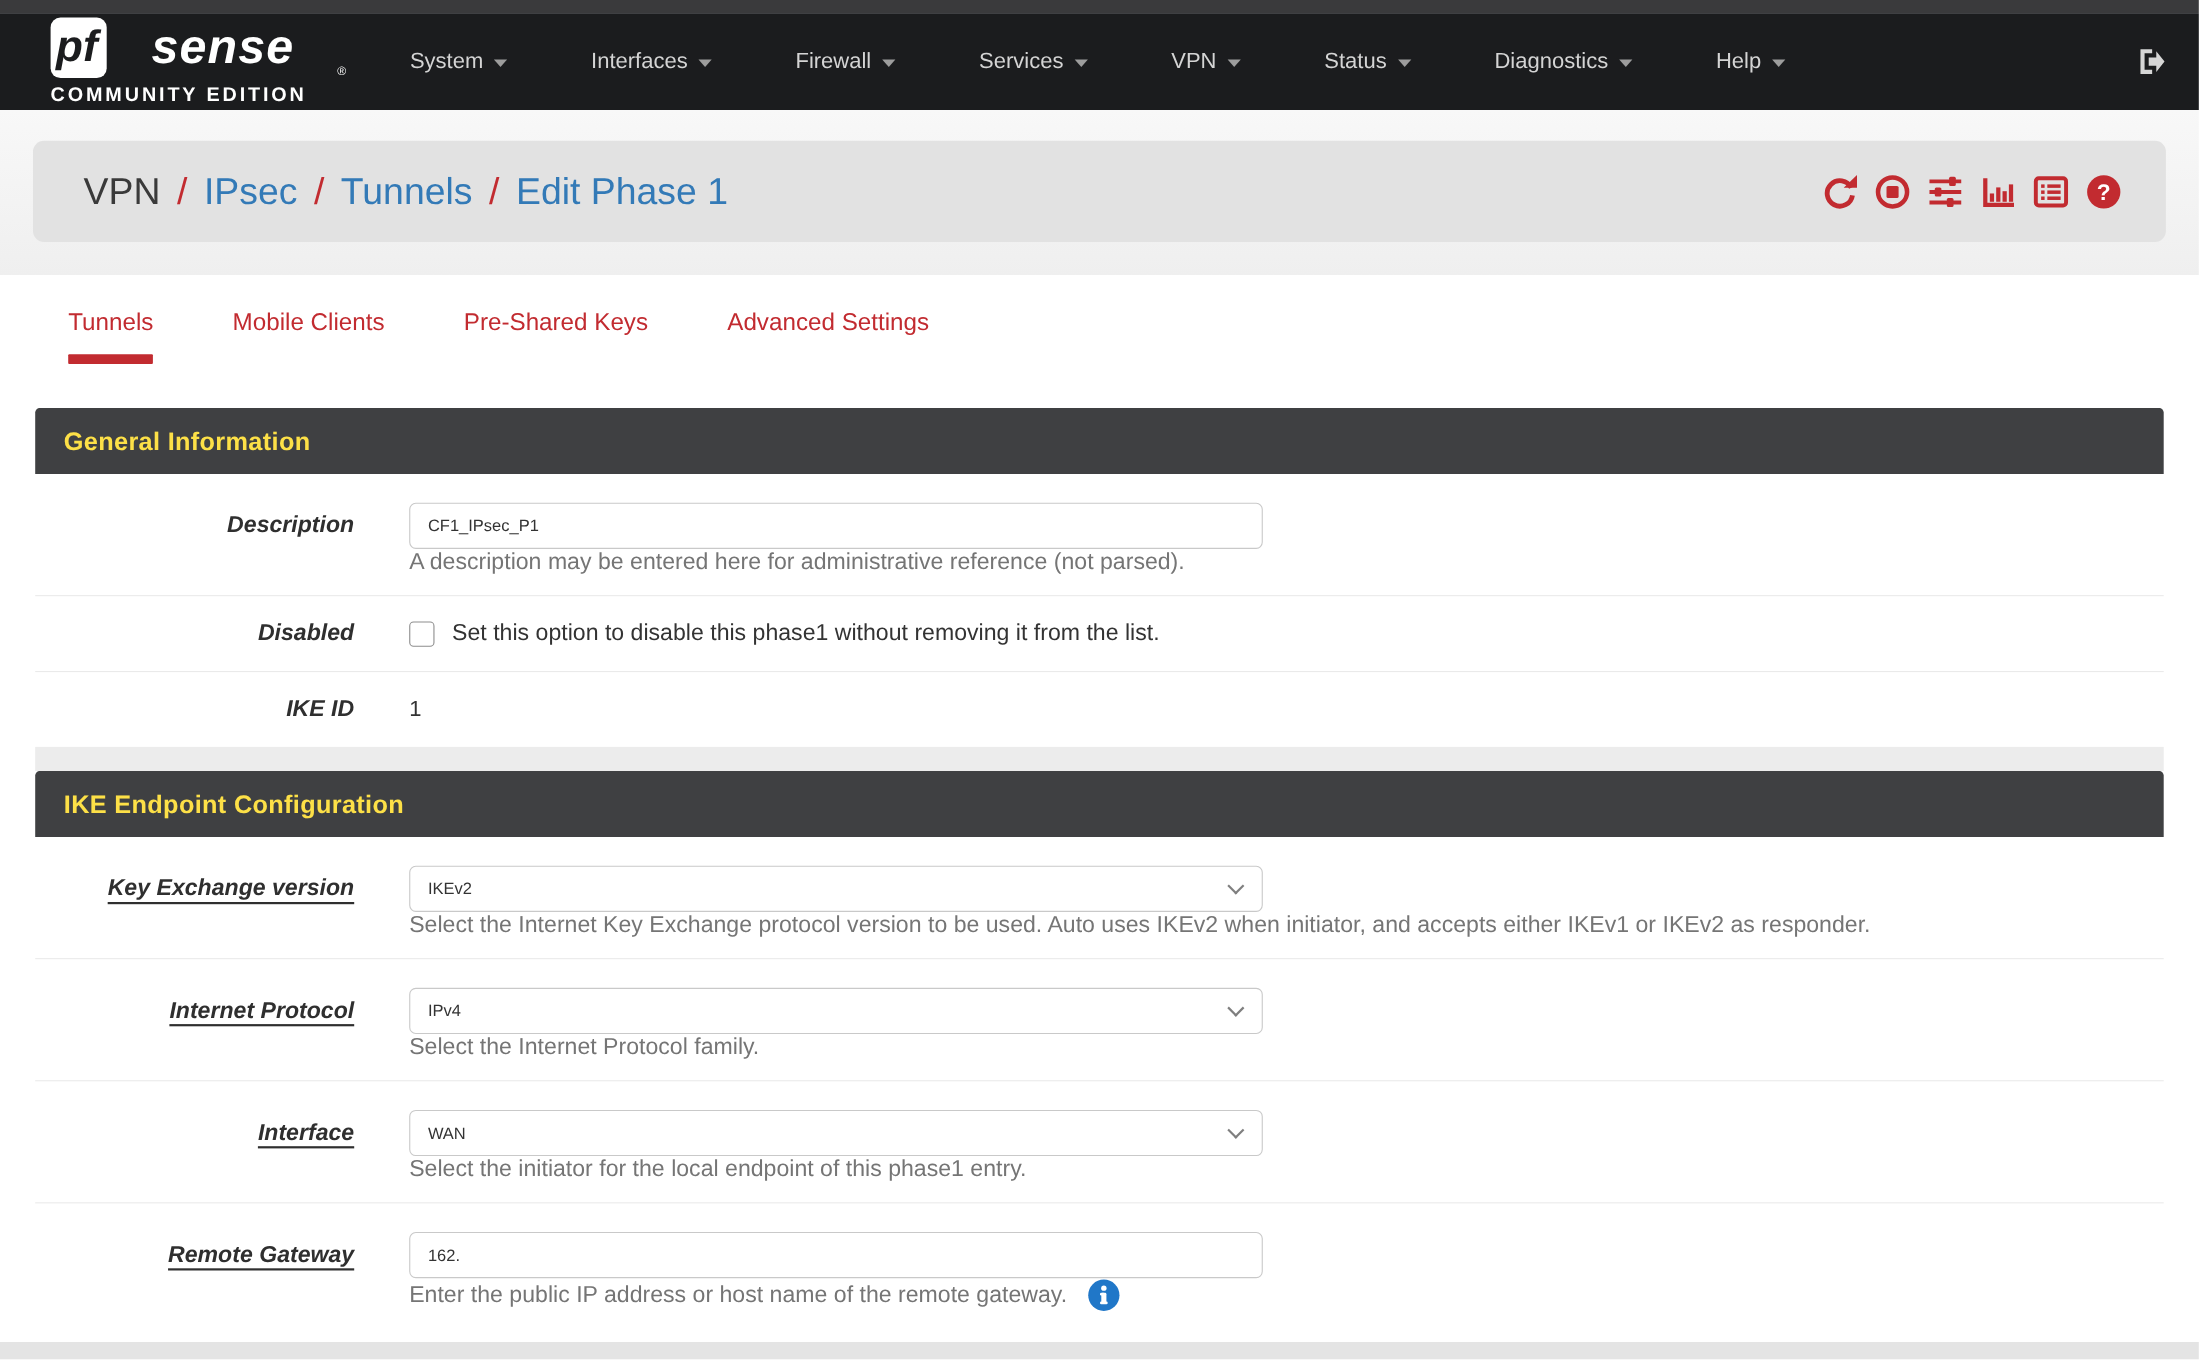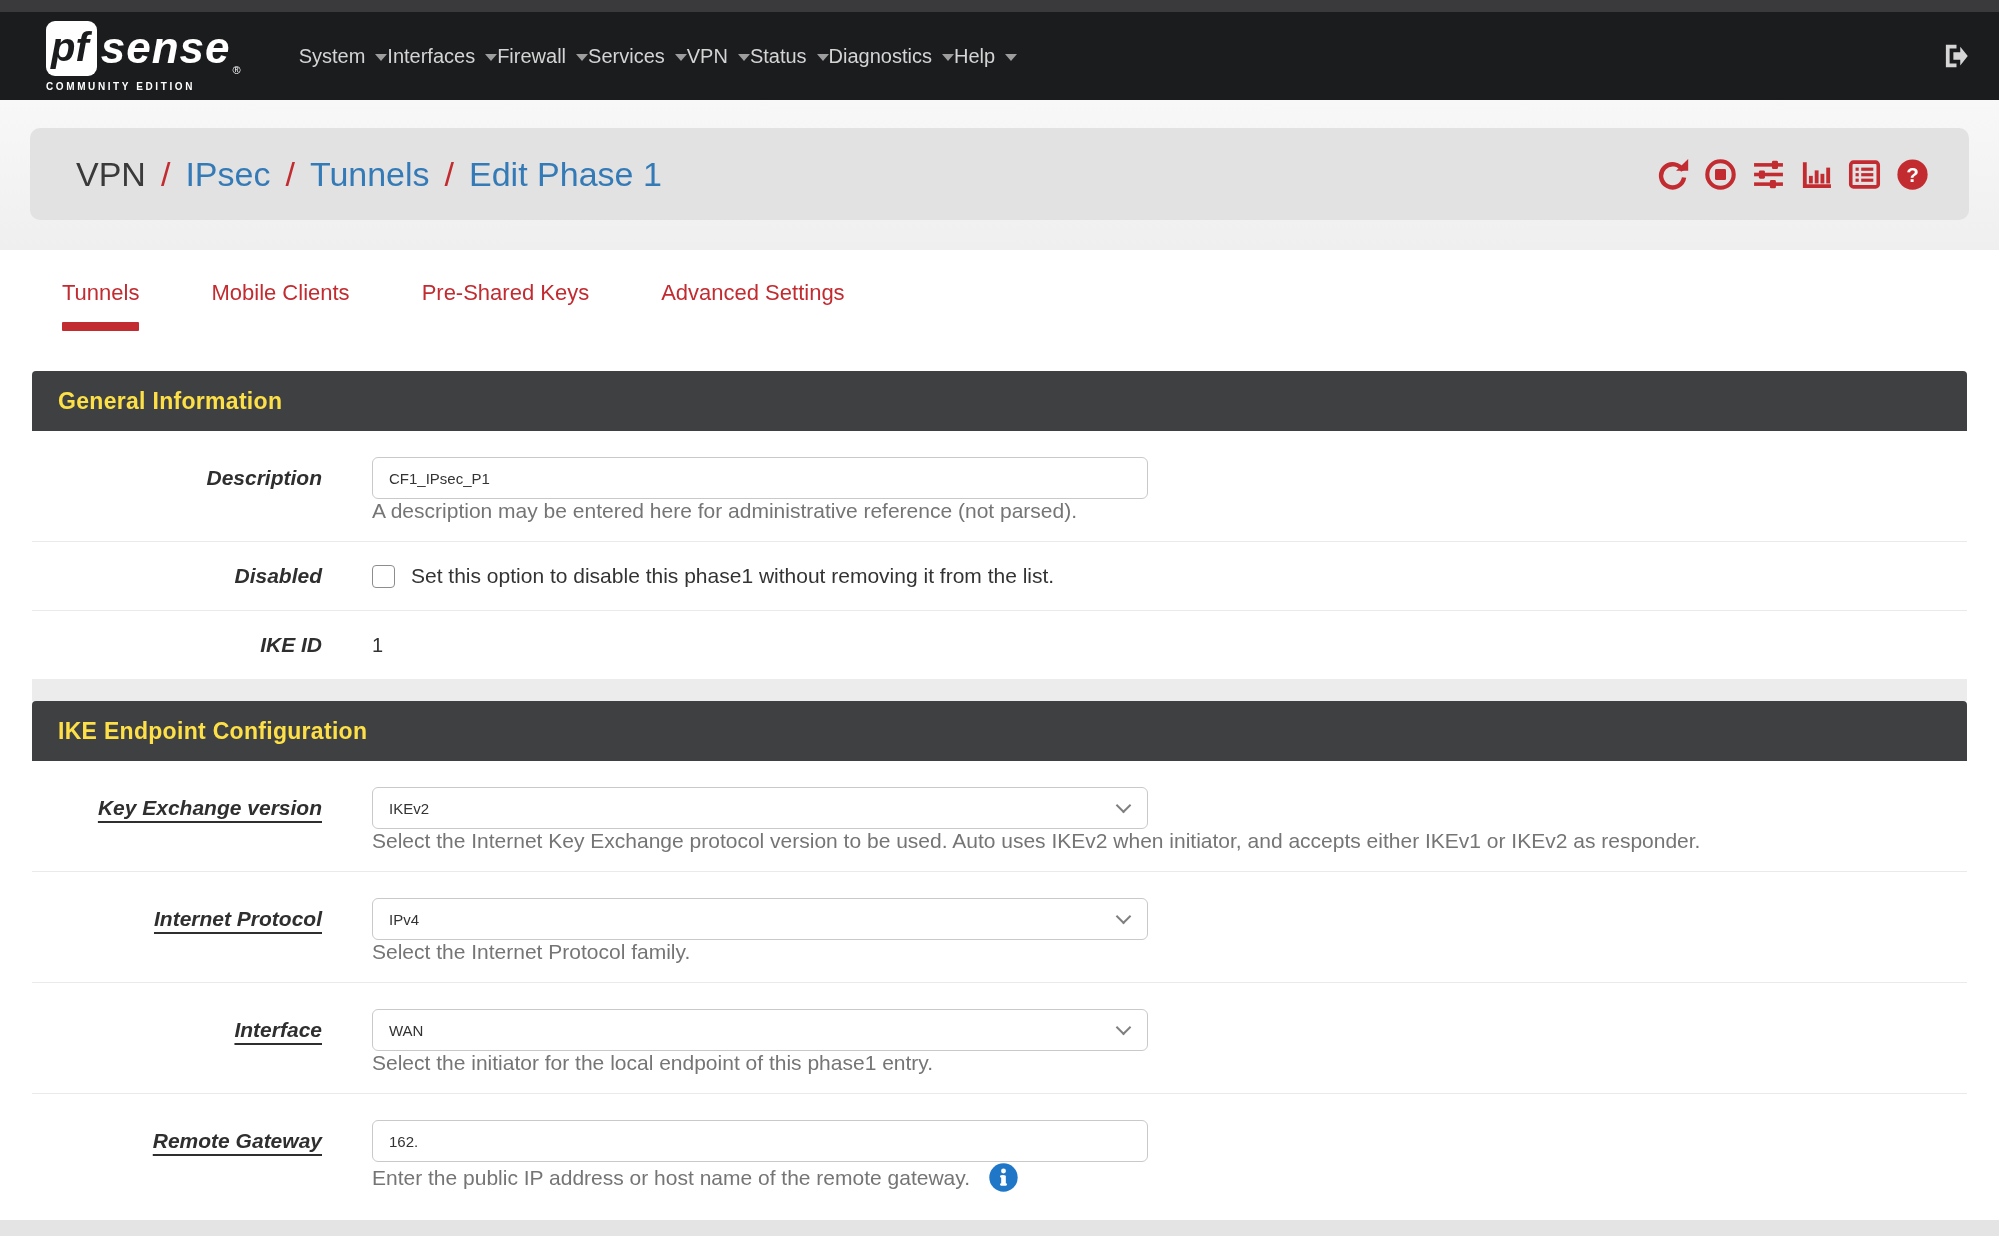--- a/index.html
+++ b/index.html
@@ -3,28 +3,28 @@
 <meta charset="utf-8">
 <style>
   * { margin:0; padding:0; box-sizing:border-box; }
   html,body { width:1999px; height:1236px; overflow:hidden;
     font-family:"Liberation Sans", sans-serif; background:#ffffff; position:relative; }
 
   
   .topstrip { height:12px; background:#3a3a3c; }
   .navbar { height:88px; background:#1b1c1e; display:flex; align-items:center; }
   .brand { margin-left:46px; display:flex; flex-direction:column; cursor:pointer; }
-  .brand-top { display:flex; align-items:center; }
+  .brand-top { display:flex; align-items:center;gap:37px; }
   .pfbox { background:#ffffff; color:#1b1c1e; font-style:italic; font-weight:bold;
     font-size:40px; line-height:1; padding:6px 8px 9px 5px; border-radius:9px; }
   .sense { color:#ffffff; font-style:italic; font-weight:bold; font-size:44px;
     letter-spacing:1px; margin-left:4px; line-height:1; }
   .reg { color:#ffffff; font-size:11px; align-self:flex-end; margin-left:2px; }
-  .edition { color:#ffffff; font-size:10px; font-weight:bold; letter-spacing:2.6px; margin-top:5px; }
-  .menu { display:flex; margin-left:58px; align-items:center; }
+  .edition { color:#ffffff; font-size:18px; font-weight:bold; letter-spacing:2.6px; margin-top:5px; }
+  .menu { display:flex; gap:76px; margin-left:58px; align-items:center; }
   .menu-item { color:#d4d4d4; font-size:20px; display:flex; align-items:center; gap:10px; cursor:pointer; white-space:nowrap; }
   .caret { width:0; height:0; border-left:6px solid transparent; border-right:6px solid transparent;
     border-top:7px solid #9d9d9d; margin-top:3px; }
   .logout { margin-left:auto; margin-right:30px; cursor:pointer; display:flex; }
 
   
   .header-zone { background:linear-gradient(#f8f8f8,#efefef); padding:28px 30px 30px 30px; }
   .bc-card { background:#e2e2e2; border-radius:10px; height:92px; display:flex;
     align-items:center; justify-content:space-between; padding:0 40px 0 46px; }
   .crumbs { display:flex; align-items:baseline; gap:15px; font-size:34px; }

